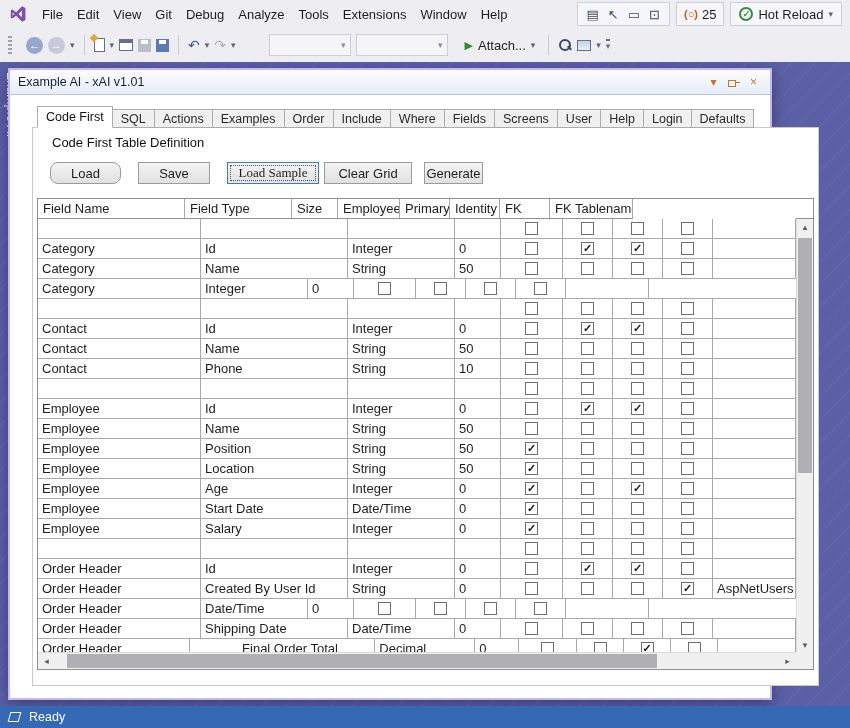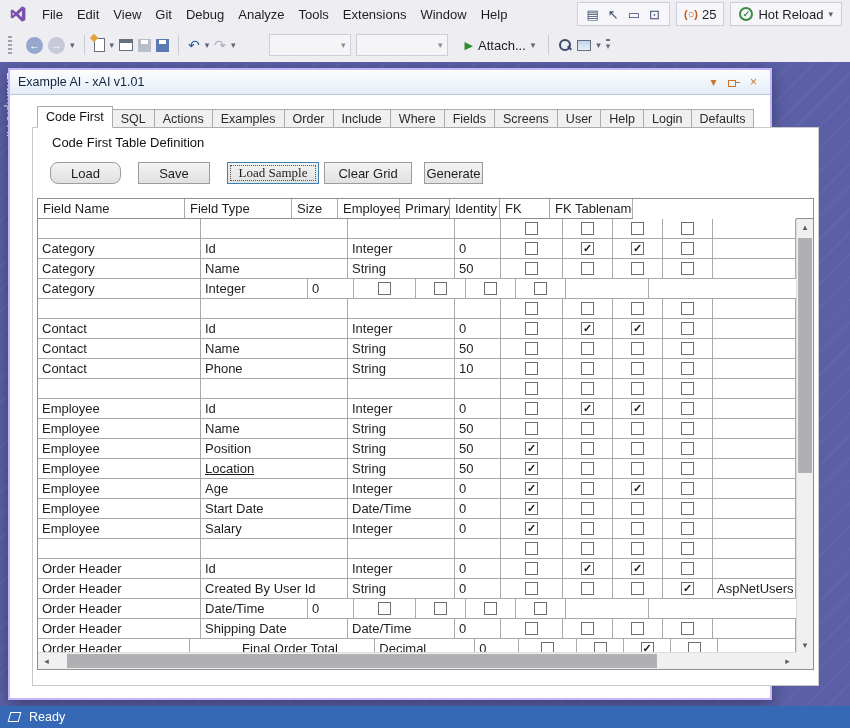--- a/index.html
+++ b/index.html
@@ -454,21 +454,21 @@
                   <div class="g-cell cb-cell" style="width: 50px;">
                     <span class="cb"></span>
                   </div>
                   <div class="g-cell cb-cell" style="width: 50px;">
                     <span class="cb"></span>
                   </div>
                   <div class="g-cell" style="width: 83px;"></div>
                 </div>
                 <div class="g-row">
                   <div class="g-cell" style="width: 163px;">Employee</div>
-                  <div class="g-cell" style="width: 147px; text-decoration: underline;">Location</div>
+                  <div class="g-cell" style="width: 147px;">Location</div>
                   <div class="g-cell" style="width: 107px;">String</div>
                   <div class="g-cell" style="width: 46px;">50</div>
                   <div class="g-cell cb-cell" style="width: 62px;">
                     <span class="cb checked">✓</span>
                   </div>
                   <div class="g-cell cb-cell" style="width: 50px;">
                     <span class="cb"></span>
                   </div>
                   <div class="g-cell cb-cell" style="width: 50px;">
                     <span class="cb"></span>

